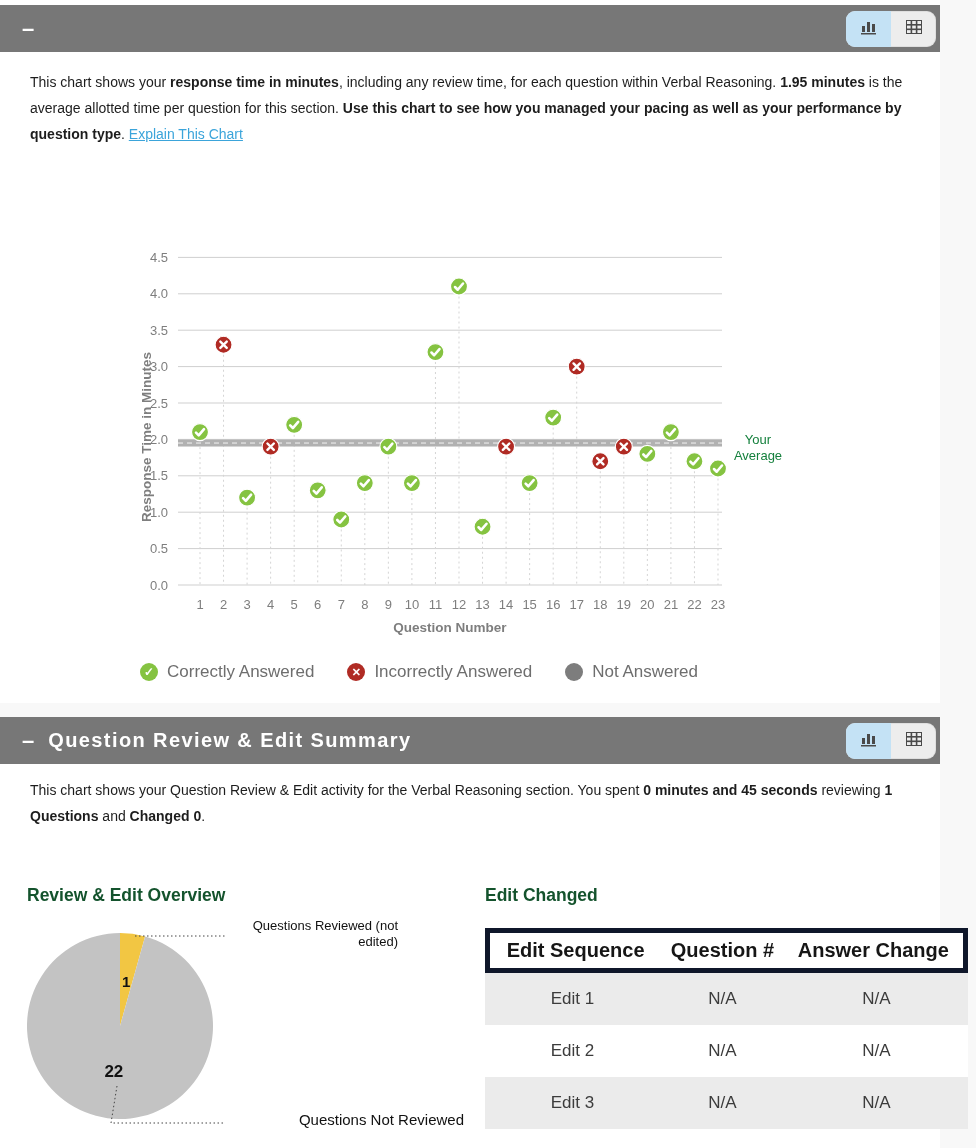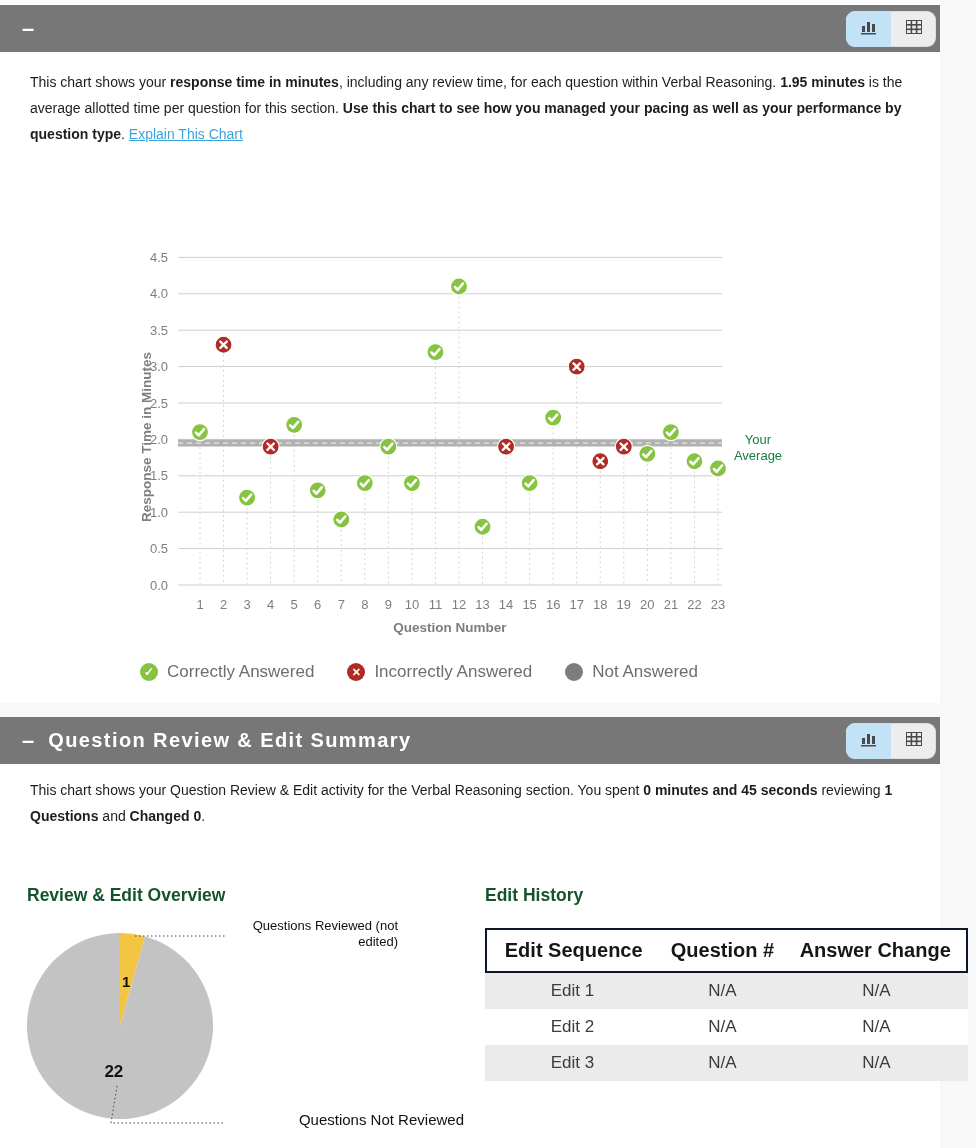--- a/index.html
+++ b/index.html
@@ -43,23 +43,23 @@
   .h2{position:absolute;font-size:17.5px;font-weight:700;color:#14532d;}
   #pie-title{left:27px;top:885px;}
   #table-title{left:485px;top:885px;}
 
   .pie-label{position:absolute;font-size:13px;line-height:16px;color:#111;text-align:right;}
   #pie-label-reviewed{left:233px;top:918px;width:165px;}
   #pie-label-notreviewed{left:244px;top:1112px;width:220px;font-size:15px;}
 
   #edit-table{position:absolute;left:485px;top:928px;width:483px;}
   .thead{display:grid;grid-template-columns:36.2% 25.9% 37.9%;height:45px;background:#fff;
-    border:2px solid #0f172a;box-sizing:border-box;align-items:center;text-align:center;
+    border:5px solid #0f172a;box-sizing:border-box;align-items:center;text-align:center;
     font-size:20px;font-weight:700;color:#161616;}
-  .trow{display:grid;grid-template-columns:36.2% 25.9% 37.9%;height:36px;align-items:center;
+  .trow{display:grid;grid-template-columns:36.2% 25.9% 37.9%;height:52px;align-items:center;
     text-align:center;font-size:17px;color:#3c3c3c;background:#fff;}
   .trow.stripe{background:#ebebeb;}
 </style>
 </head>
 <body>
 
 <div id="canvas">
 
   <div class="white-panel" id="panel-time"></div>
   <div class="white-panel" id="panel-review"></div>
@@ -321,21 +321,21 @@
       <path d="M 120 1026 L 120 933 A 93 93 0 0 1 145.09109971760327 936.4486922766547 Z" fill="#f2c643"></path>
       <text x="126.12749920933112" y="987.4191324283652" text-anchor="middle" font-size="15" font-weight="700" fill="#111">1</text>
       <path d="M 120 1026 L 145.09109971760327 936.4486922766547 A 93 93 0 1 1 120.00000000000007 933 Z" fill="#c3c3c3"></path>
       <text x="113.87250079066888" y="1076.5808675716348" text-anchor="middle" font-size="17" font-weight="700" fill="#111">22</text>
       <path d="M 135 936 L 226 936" stroke="#444" stroke-width="1" stroke-dasharray="1.5 2.5" fill="none"></path>
       <path d="M 117 1086 L 111 1123 L 225 1123" stroke="#444" stroke-width="1" stroke-dasharray="1.5 2.5" fill="none"></path>
     </svg>
   <div class="pie-label" id="pie-label-reviewed">Questions Reviewed (not edited)</div>
   <div class="pie-label" id="pie-label-notreviewed">Questions Not Reviewed</div>
 
-  <div class="h2" id="table-title">Edit History</div>
+  <div class="h2" id="table-title">Edit Changed</div>
   <div id="edit-table">
       <div class="thead">
         <div>Edit Sequence</div>
         <div>Question #</div>
         <div>Answer Change</div>
       </div>
       <div class="trow stripe">
         <div>Edit 1</div>
         <div>N/A</div>
         <div>N/A</div>

